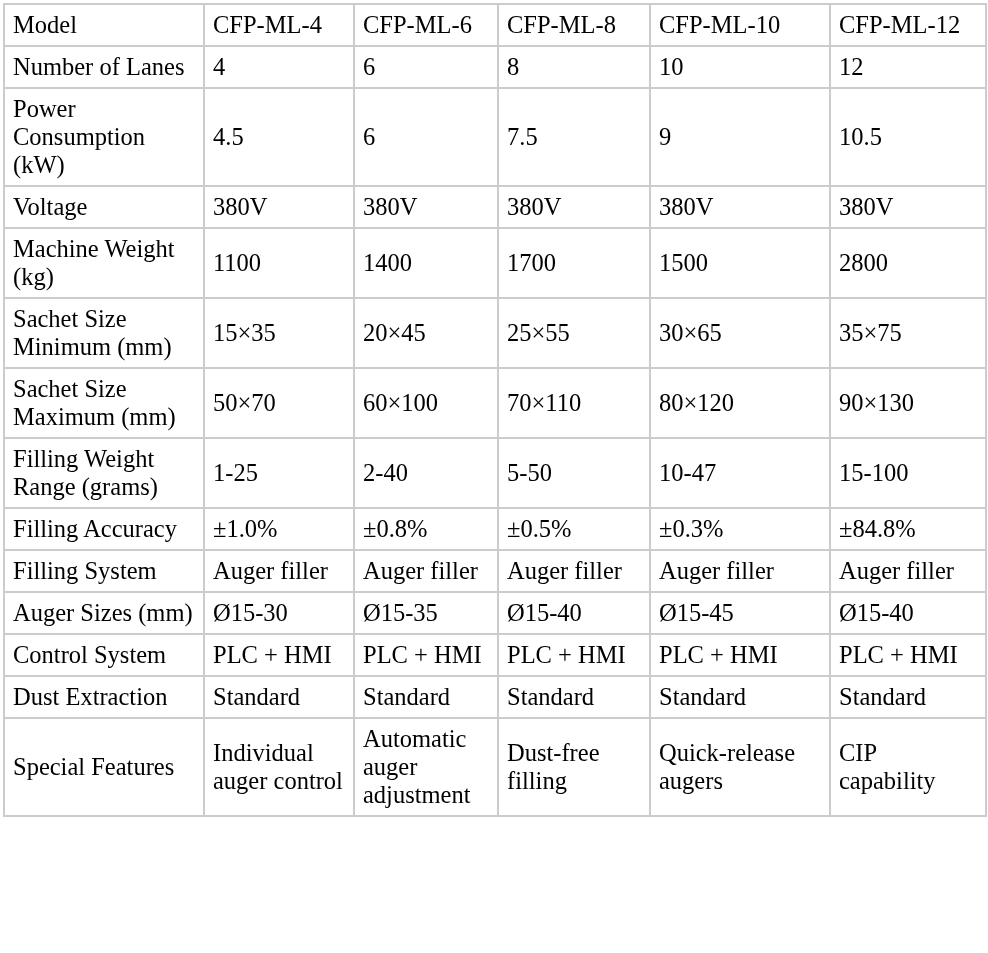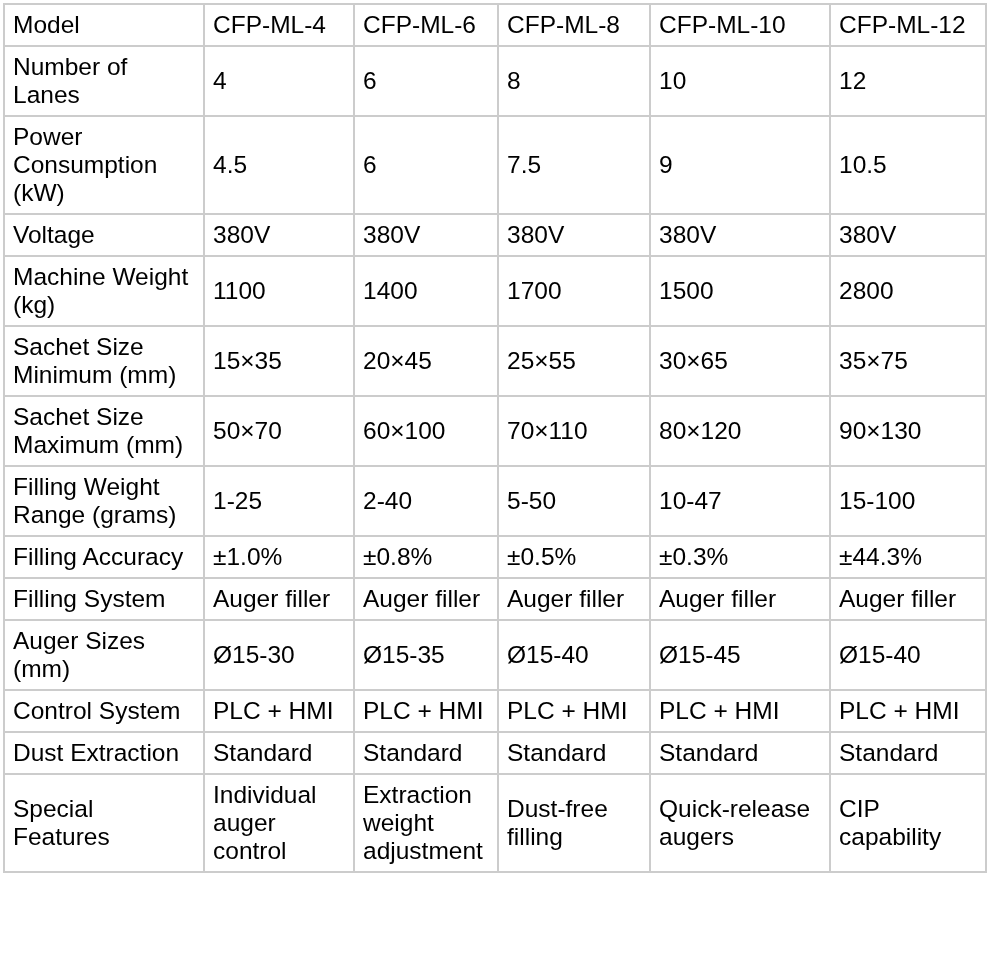--- a/index.html
+++ b/index.html
@@ -10,20 +10,21 @@
   }
   body {
     width: 988px;
     padding: 3px;
     font-family: "Liberation Sans", "DejaVu Sans", sans-serif;
   }
   table.spec-table {
     border-collapse: collapse;
     table-layout: fixed;
     width: 982px;
+    font-family: Liberation Serif, serif;
   }
   .spec-table th,
   .spec-table td {
     border: 2px solid #cccccc;
     padding: 6px 8px;
     font-size: 24.5px;
     line-height: 28px;
     font-weight: 400;
     color: #000000;
     text-align: left;
@@ -116,21 +117,21 @@
         <td>5-50</td>
         <td>10-47</td>
         <td>15-100</td>
       </tr>
       <tr>
         <td>Filling Accuracy</td>
         <td>±1.0%</td>
         <td>±0.8%</td>
         <td>±0.5%</td>
         <td>±0.3%</td>
-        <td>±44.3%</td>
+        <td>±84.8%</td>
       </tr>
       <tr>
         <td>Filling System</td>
         <td>Auger filler</td>
         <td>Auger filler</td>
         <td>Auger filler</td>
         <td>Auger filler</td>
         <td>Auger filler</td>
       </tr>
       <tr>
@@ -153,19 +154,19 @@
         <td>Dust Extraction</td>
         <td>Standard</td>
         <td>Standard</td>
         <td>Standard</td>
         <td>Standard</td>
         <td>Standard</td>
       </tr>
       <tr>
         <td>Special Features</td>
         <td>Individual auger control</td>
-        <td>Extraction weight adjustment</td>
+        <td>Automatic auger adjustment</td>
         <td>Dust-free filling</td>
         <td>Quick-release augers</td>
         <td>CIP capability</td>
       </tr>
     </tbody>
 </table>
 
 </body></html>

